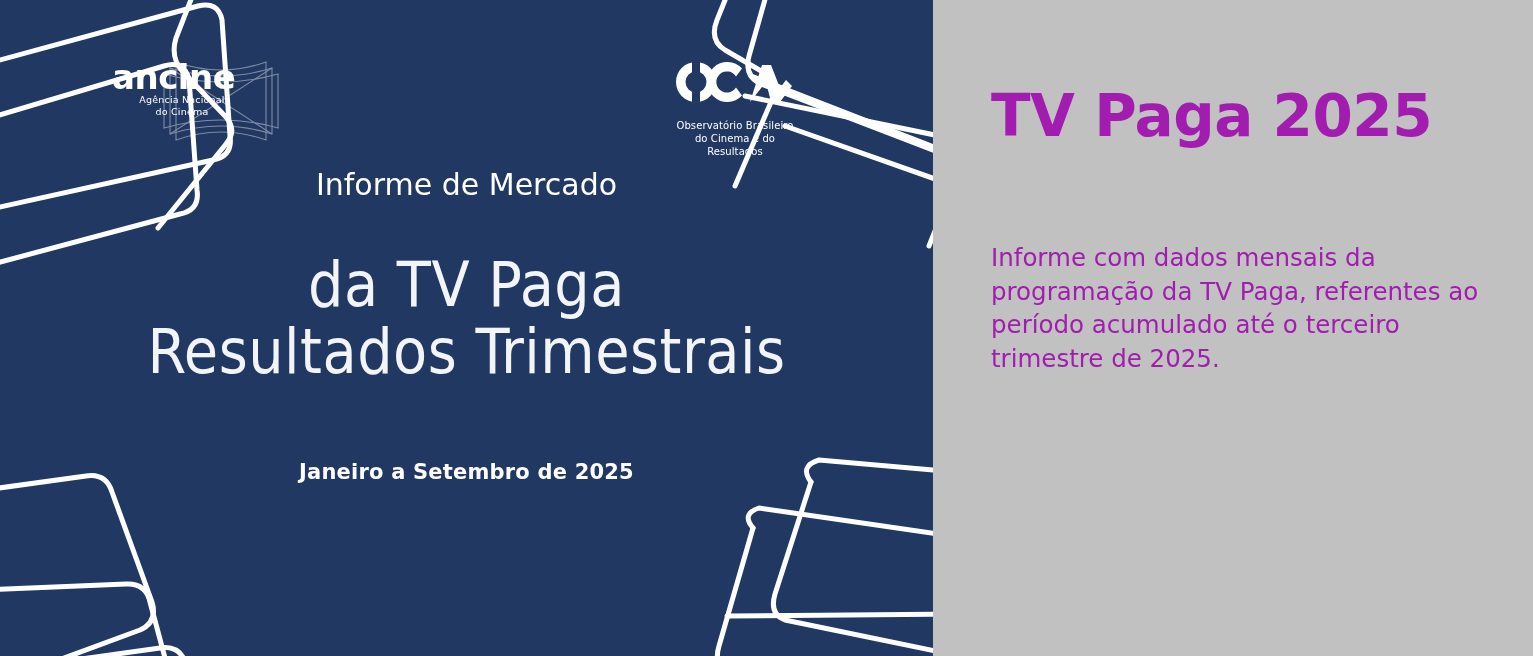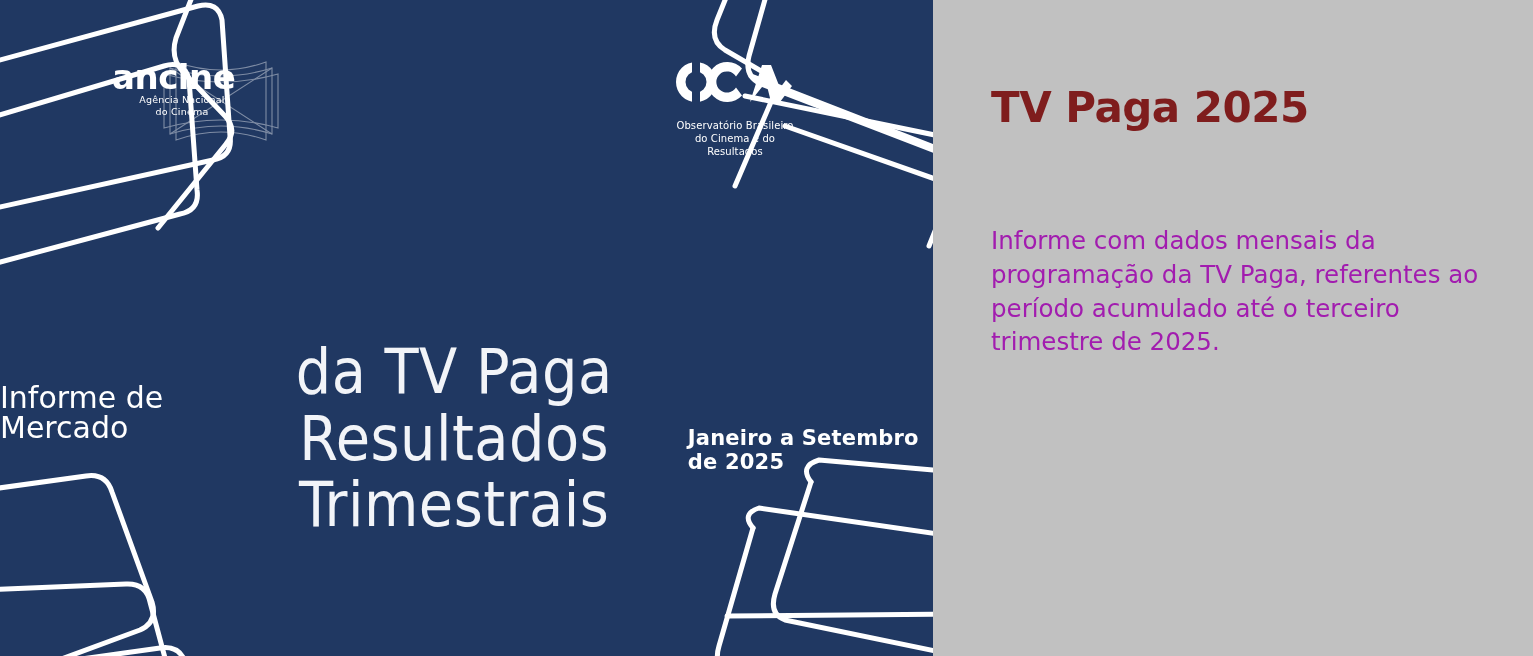--- a/index.html
+++ b/index.html
@@ -110,21 +110,21 @@
   .oca-line1 { margin-top: 15px; }
 
   
   .left-text {
     position: absolute;
     left: 0;
     top: 0;
     width: 933px;
     height: 656px;
     display: flex;
-    flex-direction: row;
+    flex-direction: column;
     align-items: center;
     justify-content: flex-start;
     padding-top: 170px;
     box-sizing: border-box;
   }
   .kicker {
     font-family: "DejaVu Sans", sans-serif;
     font-size: 30px;
     font-weight: 400;
     color: #ffffff;
@@ -158,23 +158,23 @@
   .right-panel {
     position: relative;
     flex: 1 1 auto;
     height: 656px;
     background: #c1c1c1;
     padding: 86px 40px 0 58px;
     box-sizing: border-box;
   }
   .right-title {
     font-family: "DejaVu Sans", sans-serif;
-    font-size: 42px;
+    font-size: 58px;
     font-weight: 700;
-    color: #7f1d1d;
+    color: #a21caf;
     letter-spacing: -0.5px;
     line-height: 1.05;
     margin: 0;
   }
   .right-body {
     font-family: "DejaVu Sans", sans-serif;
     font-size: 24.5px;
     font-weight: 400;
     color: #a21caf;
     line-height: 1.38;

